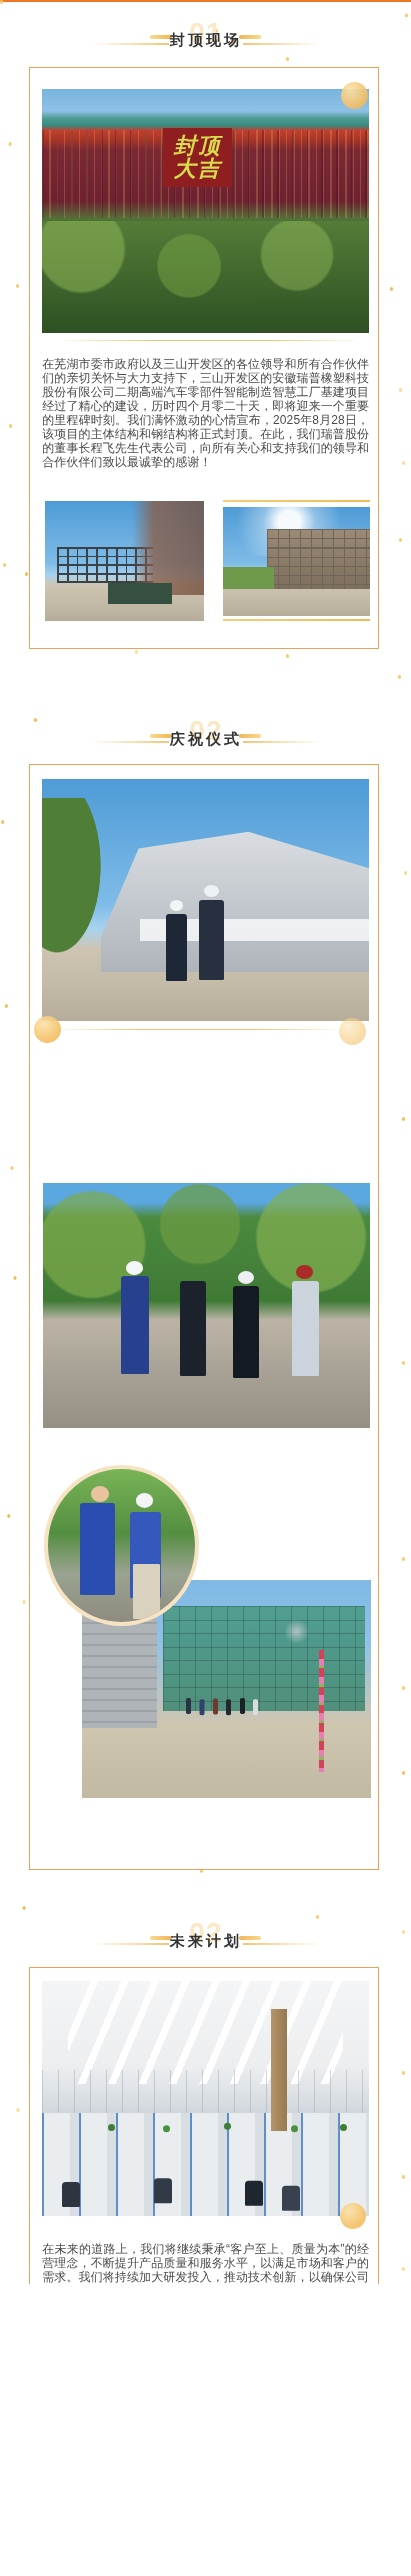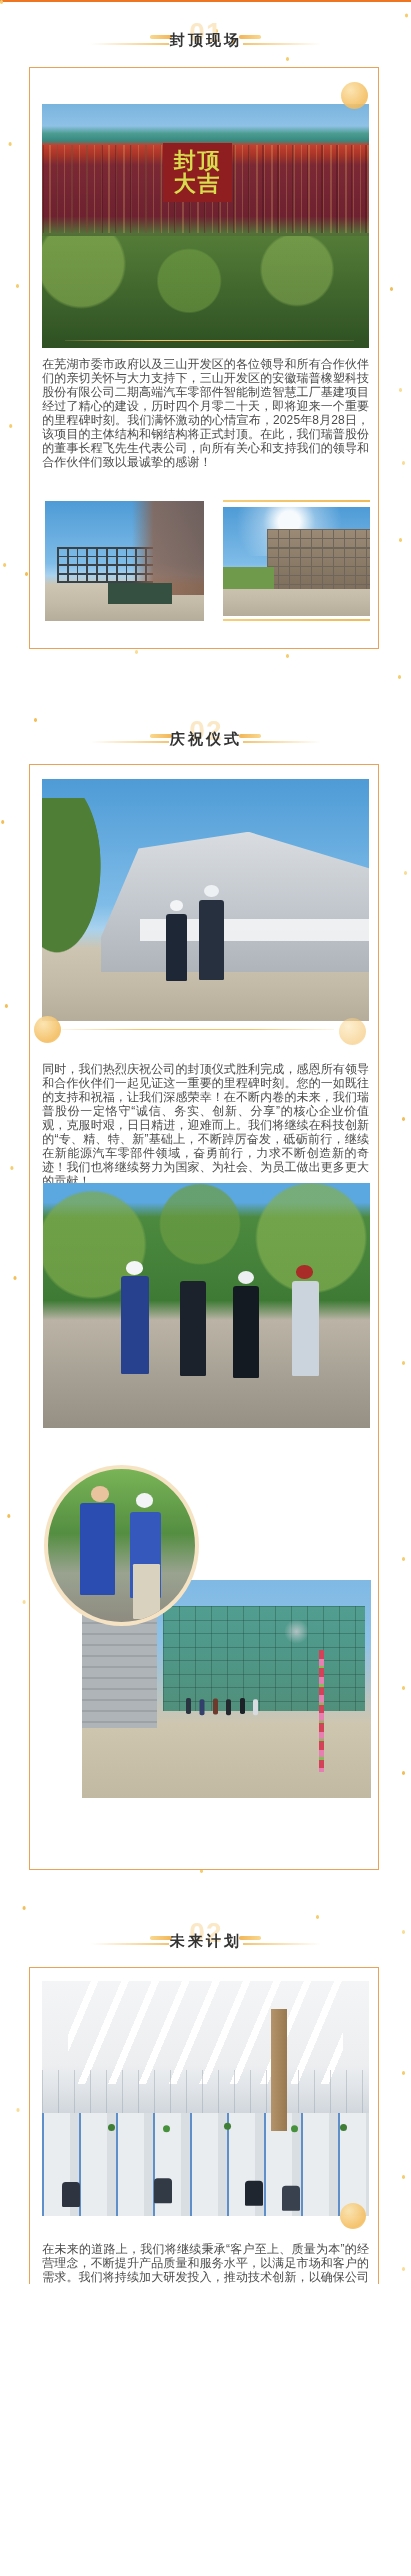--- a/index.html
+++ b/index.html
@@ -127,21 +127,21 @@
   <div class="abs sec-header" style="top:21.4px;">
     <span class="ghost">01</span>
     <span class="hline hline-l"></span>
     <span class="dash dash-l"></span>
     <span class="sec-title">封顶现场</span>
     <span class="dash dash-r"></span>
     <span class="hline hline-r"></span>
   </div>
 
   <div class="card" style="top:67px;height:582px;">
-    <div class="photo ph-a" style="left:12.2px;top:36px;width:327px;height:244px;">
+    <div class="photo ph-a" style="left:12.2px;top:21px;width:327px;height:244px;font-style:italic;">
       <div class="layer stripes"></div>
       <div class="layer green"></div>
       <div class="layer sign">
         <span>封顶</span>
         <span>大吉</span>
       </div>
     </div>
     <div class="gold-circle" style="left:311px;top:13.5px;width:27px;height:27px;"></div>
     <div class="gold-div" style="left:35px;top:272px;width:289px;"></div>
     <div class="para" style="left:12.2px;top:289px;">
@@ -176,23 +176,20 @@
       <div class="layer band"></div>
       <div class="layer tree"></div>
       <div class="fig" style="left:38%;top:56%;width:21px;height:67px;background:#1D2735;"></div>
       <div class="helmet" style="left:39%;top:50%;width:13.5px;height:11px;background:#F2F4F6;"></div>
       <div class="fig" style="left:48%;top:50%;width:24.5px;height:80px;background:#26303F;"></div>
       <div class="helmet" style="left:49.5%;top:44%;width:14.7px;height:12.2px;background:#Eef1f4;"></div>
     </div>
     <div class="gold-circle" style="left:3.7px;top:251px;width:27px;height:27px;"></div>
     <div class="gold-div" style="left:32px;top:264px;width:272px;"></div>
     <div class="gold-circle" style="left:309px;top:253px;width:27px;height:27px;opacity:.55;"></div>
-    <div class="para" style="left:12.2px;top:297px;">
-      <p>同时，我们热烈庆祝公司的封顶仪式胜利完成，感恩所有领导和合作伙伴们一起见证这一重要的里程碑时刻。您的一如既往的支持和祝福，让我们深感荣幸！在不断内卷的未来，我们瑞普股份一定恪守“诚信、务实、创新、分享”的核心企业价值观，克服时艰，日日精进，迎难而上。我们将继续在科技创新的“专、精、特、新”基础上，不断踔厉奋发，砥砺前行，继续在新能源汽车零部件领域，奋勇前行，力求不断创造新的奇迹！我们也将继续努力为国家、为社会、为员工做出更多更大的贡献！</p>
-    </div>
     <div class="photo ph-c" style="left:13px;top:418px;width:327px;height:245px;">
       <div class="layer foliage"></div>
       <div class="fig" style="left:24%;top:38%;width:28px;height:98px;background:#27418F;"></div>
       <div class="helmet" style="left:25.5%;top:32%;width:17px;height:13.5px;background:#F3F5F7;"></div>
       <div class="fig" style="left:42%;top:40%;width:26px;height:95px;background:#1B222C;"></div>
       <div class="fig" style="left:58%;top:42%;width:26px;height:92px;background:#141A21;"></div>
       <div class="helmet" style="left:59.5%;top:36%;width:16px;height:13px;background:#EDEFF2;"></div>
       <div class="fig" style="left:76%;top:40%;width:27px;height:95px;background:#CBD4DC;"></div>
       <div class="helmet" style="left:77.5%;top:33.5%;width:16.5px;height:13.5px;background:#A92C28;"></div>
     </div>

